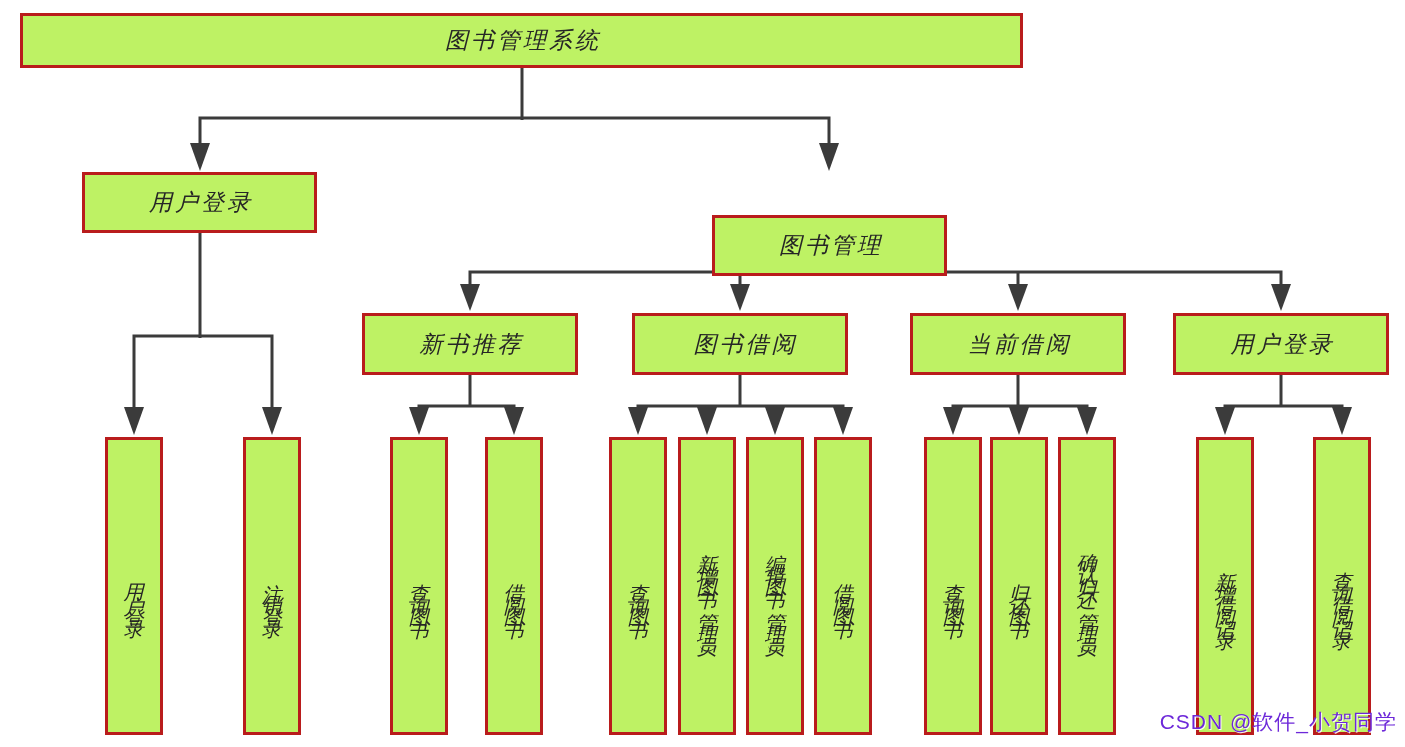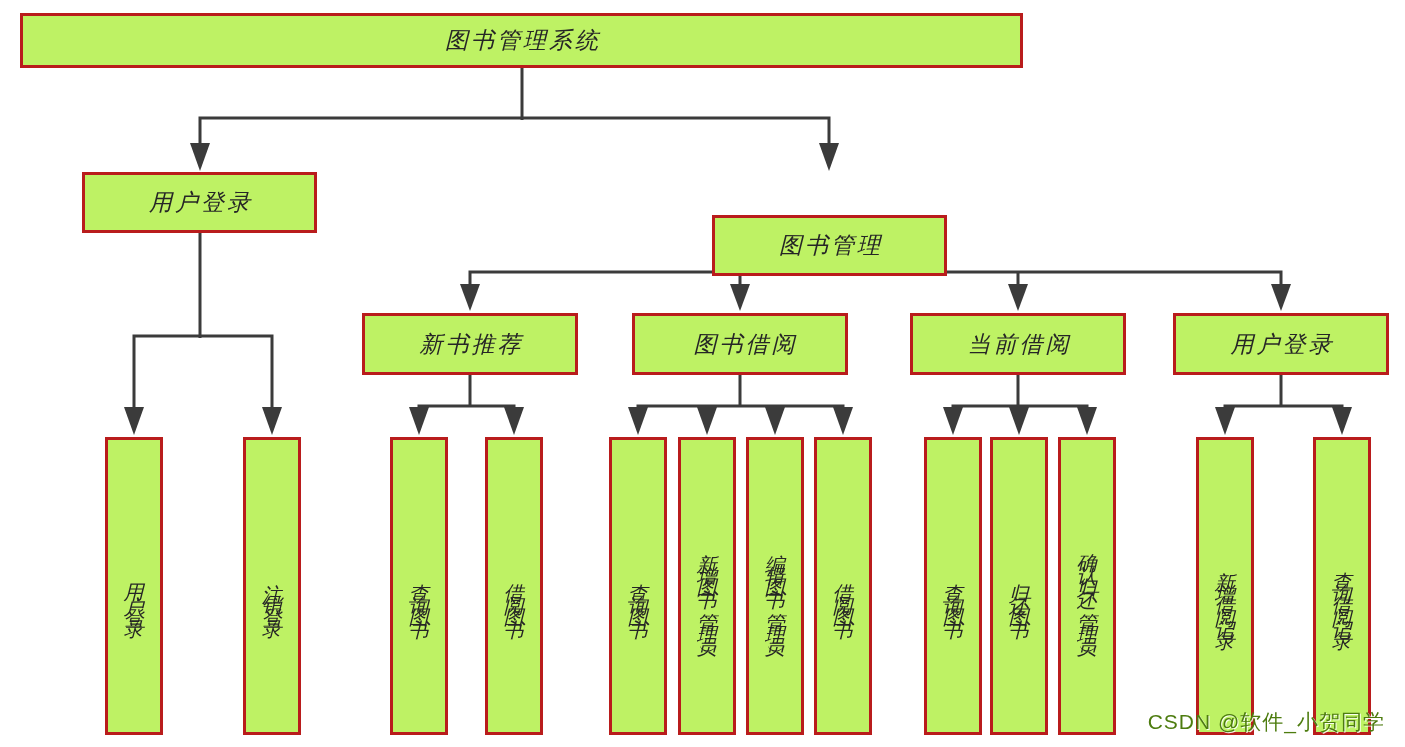--- a/index.html
+++ b/index.html
@@ -30,26 +30,26 @@
   .vbox span {
     writing-mode: vertical-rl;
     text-orientation: mixed;
     letter-spacing: 12px;
     line-height: 1;
     white-space: nowrap;
     transform: translateY(6px);
   }
   #watermark {
     position: absolute;
-    right: 20px;
+    right: 8px;
     bottom: 11px;
     z-index: 3;
     font-size: 21px;
     letter-spacing: 1px;
-    color: #4d7c0f;
+    color: #6d28d9;
     text-shadow: 1px 1px 0 rgba(255,255,255,0.9);
     white-space: nowrap;
   }
 </style>
 </head>
 <body>
 
 <div id="canvas">
 
   <svg id="wires" viewBox="0 0 1405 747" fill="none" stroke="#3b3b3b" stroke-width="3">

